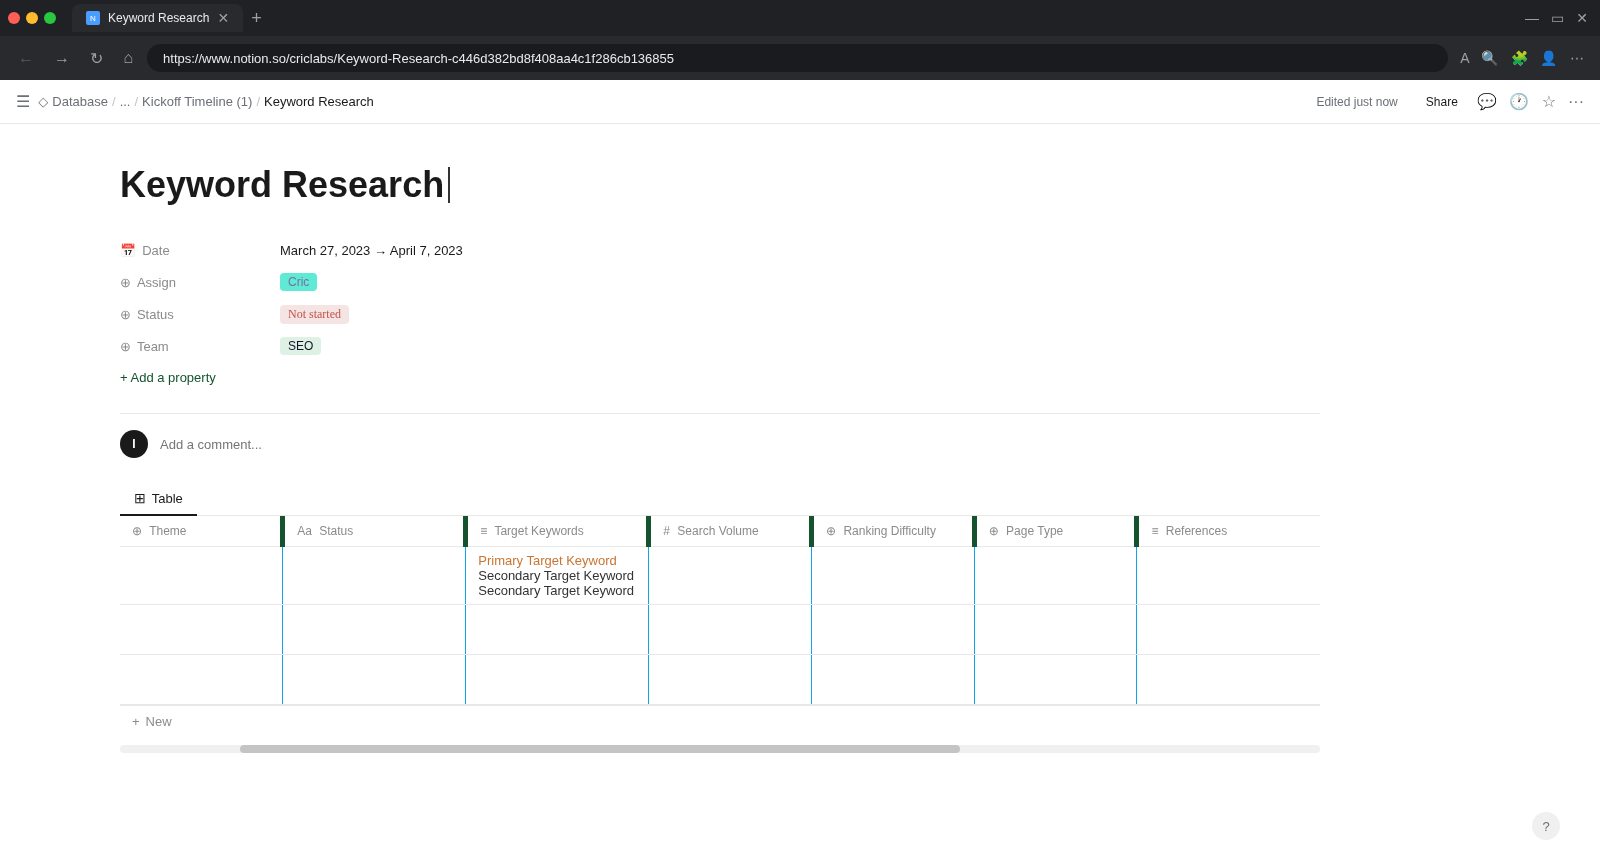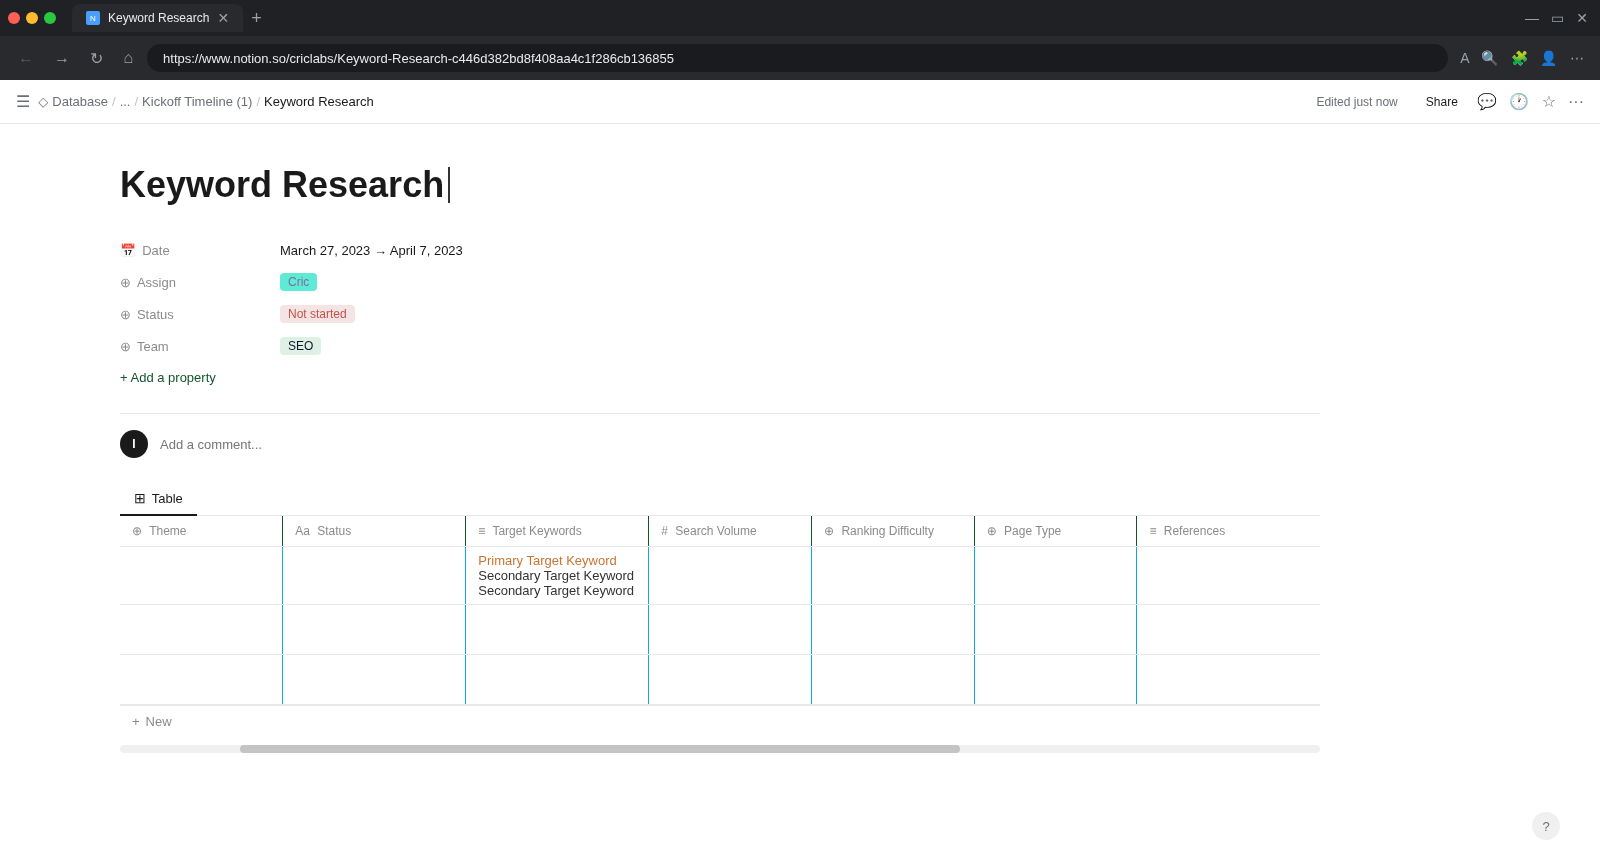--- a/index.html
+++ b/index.html
@@ -130,21 +130,21 @@
     }
     .property-icon { font-size: 13px; color: #8b8b8b; }
     .property-value { font-size: 13px; color: #1a1a1a; display: flex; align-items: center; gap: 6px; }
     .tag {
       padding: 2px 8px;
       border-radius: 4px;
       font-size: 12px;
       font-weight: 500;
     }
     .tag-cric { background: #5eead4; color: #7c6fa0; }
-    .tag-not-started { background: #f5e4e4; color: #c4524a; }
+    .tag-not-started { background: #f5e4e4; color: #c4524a; font-family: Liberation Serif, serif; }
     .tag-seo { background: #dff0e4; color: #0f172a; }
 
     .add-property {
       display: flex;
       align-items: center;
       gap: 6px;
       color: #14532d;
       font-size: 13px;
       cursor: pointer;
       padding: 4px 0;
@@ -206,21 +206,21 @@
       font-size: 13px;
     }
     .data-table th {
       background: #fff;
       padding: 8px 12px;
       text-align: left;
       color: #8b8b8b;
       font-weight: 500;
       font-size: 12px;
       border-bottom: 1px solid #e8e8e8;
-      border-right: 1px solid #14532d;
+      border-right: 5px solid #14532d;
       white-space: nowrap;
     }
     .data-table th:last-child { border-right: none; }
     .data-table td {
       padding: 6px 12px;
       border-bottom: 1px solid #e8e8e8;
       border-right: 1px solid #0ea5e9;
       vertical-align: top;
       color: #1a1a1a;
     }

